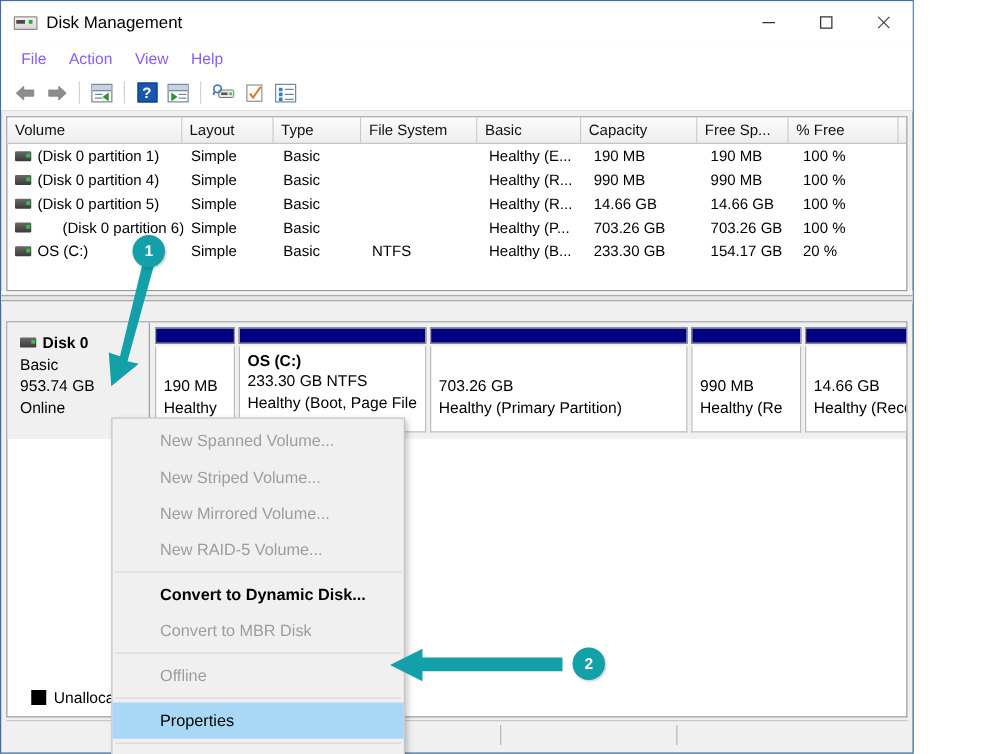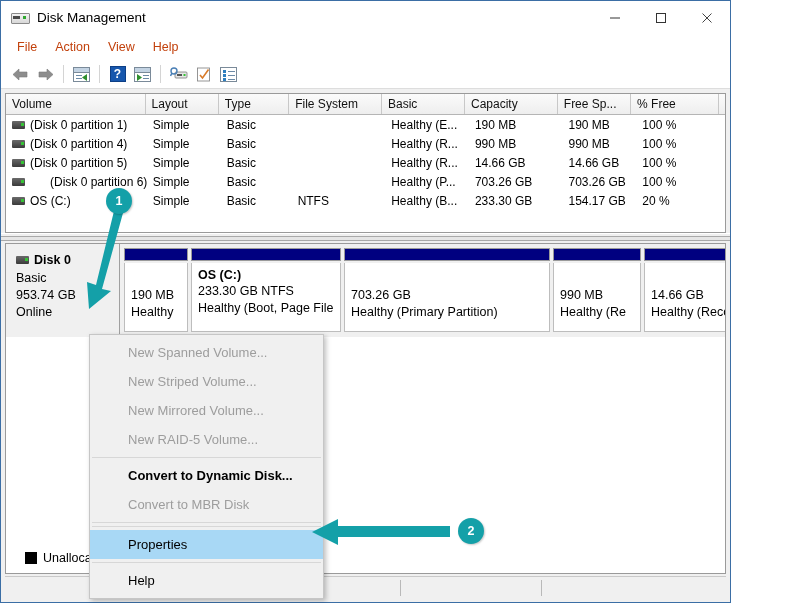--- a/index.html
+++ b/index.html
@@ -27,21 +27,21 @@
     background:linear-gradient(#f2f2f2,#d8d8d8);border:1px solid #8a8a8a;border-radius:1px;
   }
   .title-icon .slot{position:absolute;left:2px;top:6px;width:7px;height:3px;background:#4a4a4a;}
   .title-icon .led{position:absolute;left:12px;top:6px;width:3px;height:3px;background:#2fa82f;}
   .title-text{font-size:13.5px;color:#000;}
   .winbtns{position:absolute;right:0;top:0;height:33px;display:flex;}
   .winbtn{width:46px;height:33px;display:flex;align-items:center;justify-content:center;}
   .winbtn svg{display:block;}
   
   .menubar{height:26px;min-height:26px;background:#ffffff;display:flex;align-items:center;padding-left:7px;}
-  .menuitem{padding:3px 9px;font-size:12.5px;color:#c2410c;}
+  .menuitem{padding:3px 9px;font-size:12.5px;color:#8b5cf6;}
   
   .toolbar{
     height:28px;min-height:28px;background:#ffffff;display:flex;align-items:center;
     padding-left:7px;border-bottom:1px solid #ddd;
   }
   .tbtn{width:25px;height:24px;display:flex;align-items:center;justify-content:center;}
   .tsep{width:1px;height:18px;background:#d4d4d4;margin:0 5px;}
   
   .navarrow{width:17px;height:13px;position:relative;}
   
@@ -66,21 +66,21 @@
   .volicon{
     width:13px;height:8px;background:linear-gradient(#6a6a6a,#3a3a3a);border-radius:1px;
     position:relative;margin-right:5px;flex:none;
   }
   .volicon::after{content:"";position:absolute;right:1px;top:2px;width:3px;height:3px;background:#35c335;}
   
   .splitter{height:9px;min-height:9px;background:#f0f0f0;border-top:1px solid #fff;}
   .splitter .bar{height:3px;margin-top:2px;background:#e6e6e6;border-top:1px solid #a9a9a9;border-bottom:1px solid #a9a9a9;}
   
   .diskwrap{
-    flex:1;background:#fff;border:1px solid #9a9a9a;margin:0 4px 0 4px;position:relative;overflow:hidden;box-sizing:border-box;
+    flex:1;background:#fff;border:1px solid #9a9a9a;margin:14px 4px 0 4px;position:relative;overflow:hidden;box-sizing:border-box;
   }
   .diskrow{position:absolute;left:0;top:0;right:0;height:93px;display:flex;background:#f0f0f0;}
   .diskinfo{
     width:114px;min-width:114px;background:#f0f0f0;border-right:1px solid #a0a0a0;
     padding:9px 0 0 10px;box-sizing:border-box;
   }
   .diskinfo .dtitle{display:flex;align-items:center;font-weight:bold;font-size:12.5px;margin-bottom:3px;}
   .diskinfo .dline{font-size:12.5px;line-height:17px;}
   .parts{flex:1;display:flex;padding:4px 3px 5px 4px;box-sizing:border-box;gap:3px;}
   .part{position:relative;display:flex;flex-direction:column;box-sizing:border-box;}
@@ -387,20 +387,21 @@
 
   <div class="ctxmenu" id="ctxmenu">
       <div class="ctxitem disabled">New Spanned Volume...</div>
       <div class="ctxitem disabled">New Striped Volume...</div>
       <div class="ctxitem disabled">New Mirrored Volume...</div>
       <div class="ctxitem disabled">New RAID-5 Volume...</div>
       <div class="ctxsep"></div>
       <div class="ctxitem bold">Convert to Dynamic Disk...</div>
       <div class="ctxitem disabled">Convert to MBR Disk</div>
       <div class="ctxsep"></div>
+      <div class="ctxitem disabled">Offline</div>
       <div class="ctxsep"></div>
       <div class="ctxitem selected">Properties</div>
       <div class="ctxsep"></div>
       <div class="ctxitem">Help</div>
     </div>
 
   <svg class="anno" style="left:0;top:0;width:800px;height:603px;pointer-events:none">
 
     <g>
       <path d="M122 212 L101 288 L110 290 L88 308 L86 281 L95 284 L113 210 Z" fill="#14a0a8"></path>

